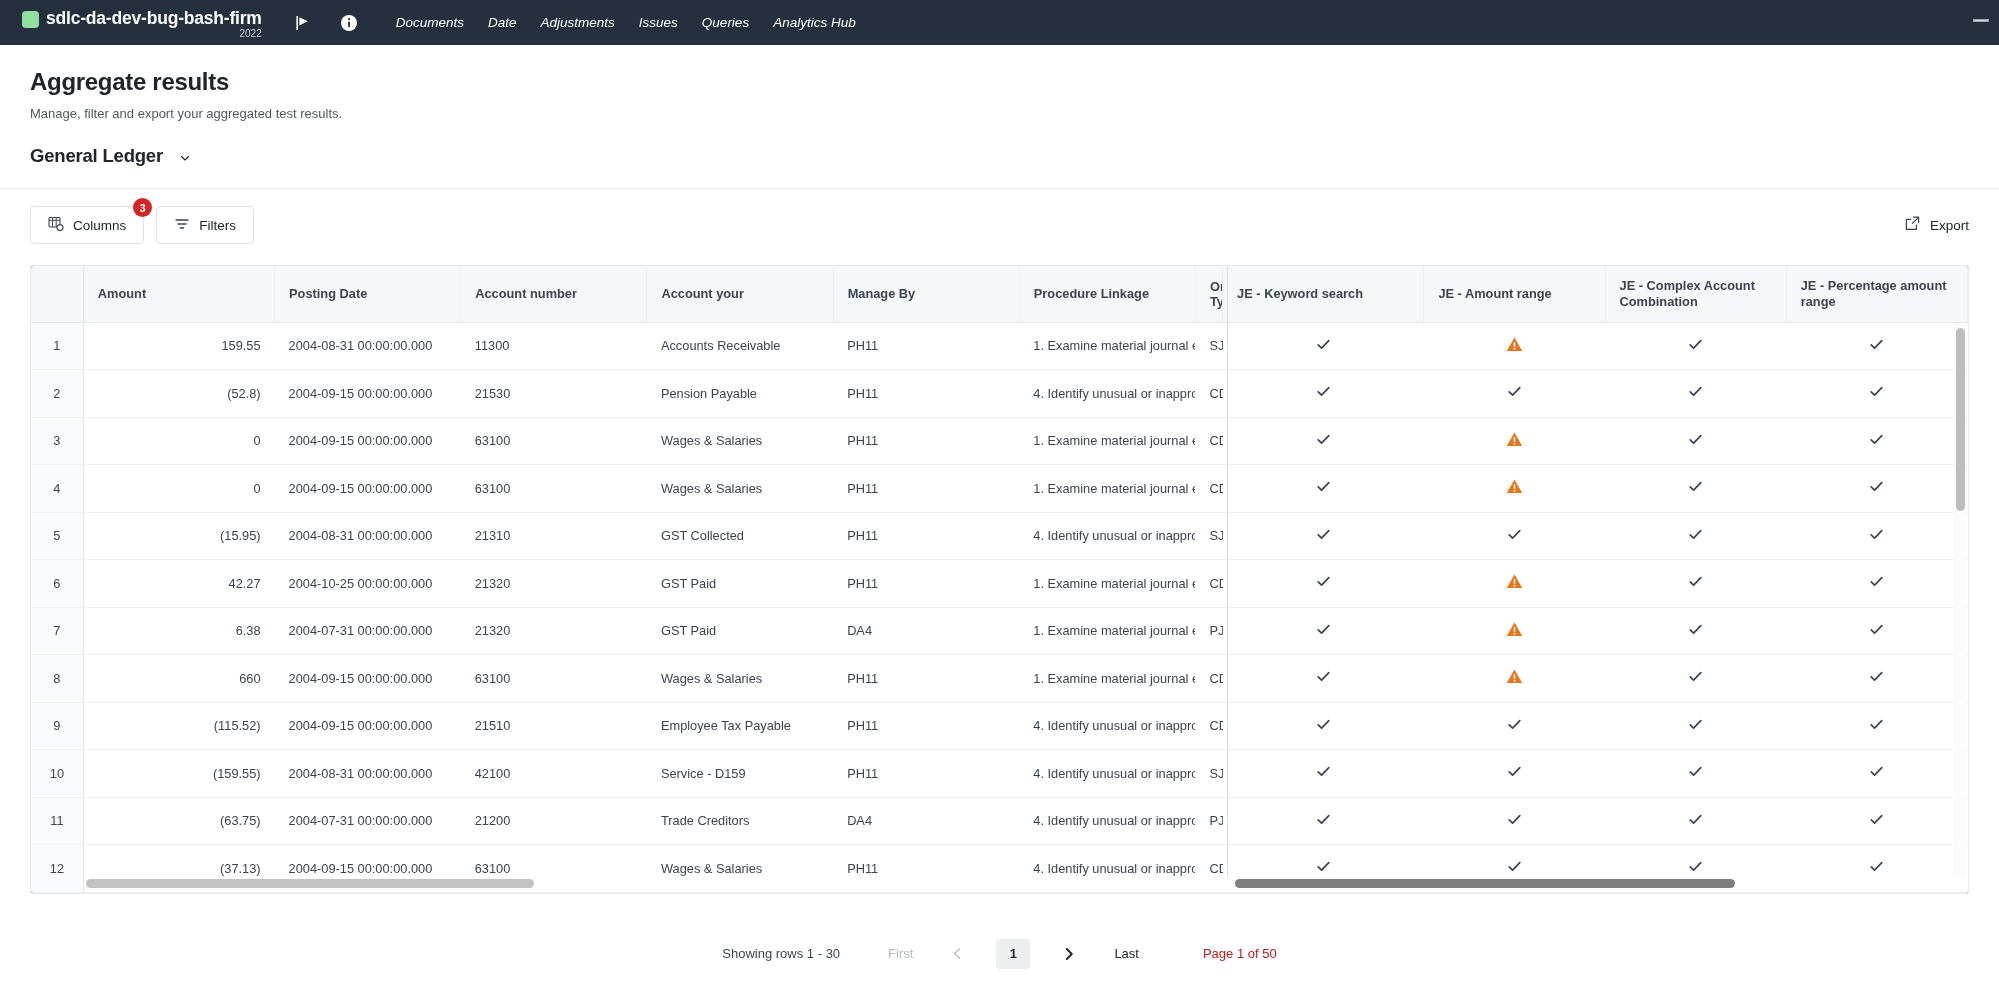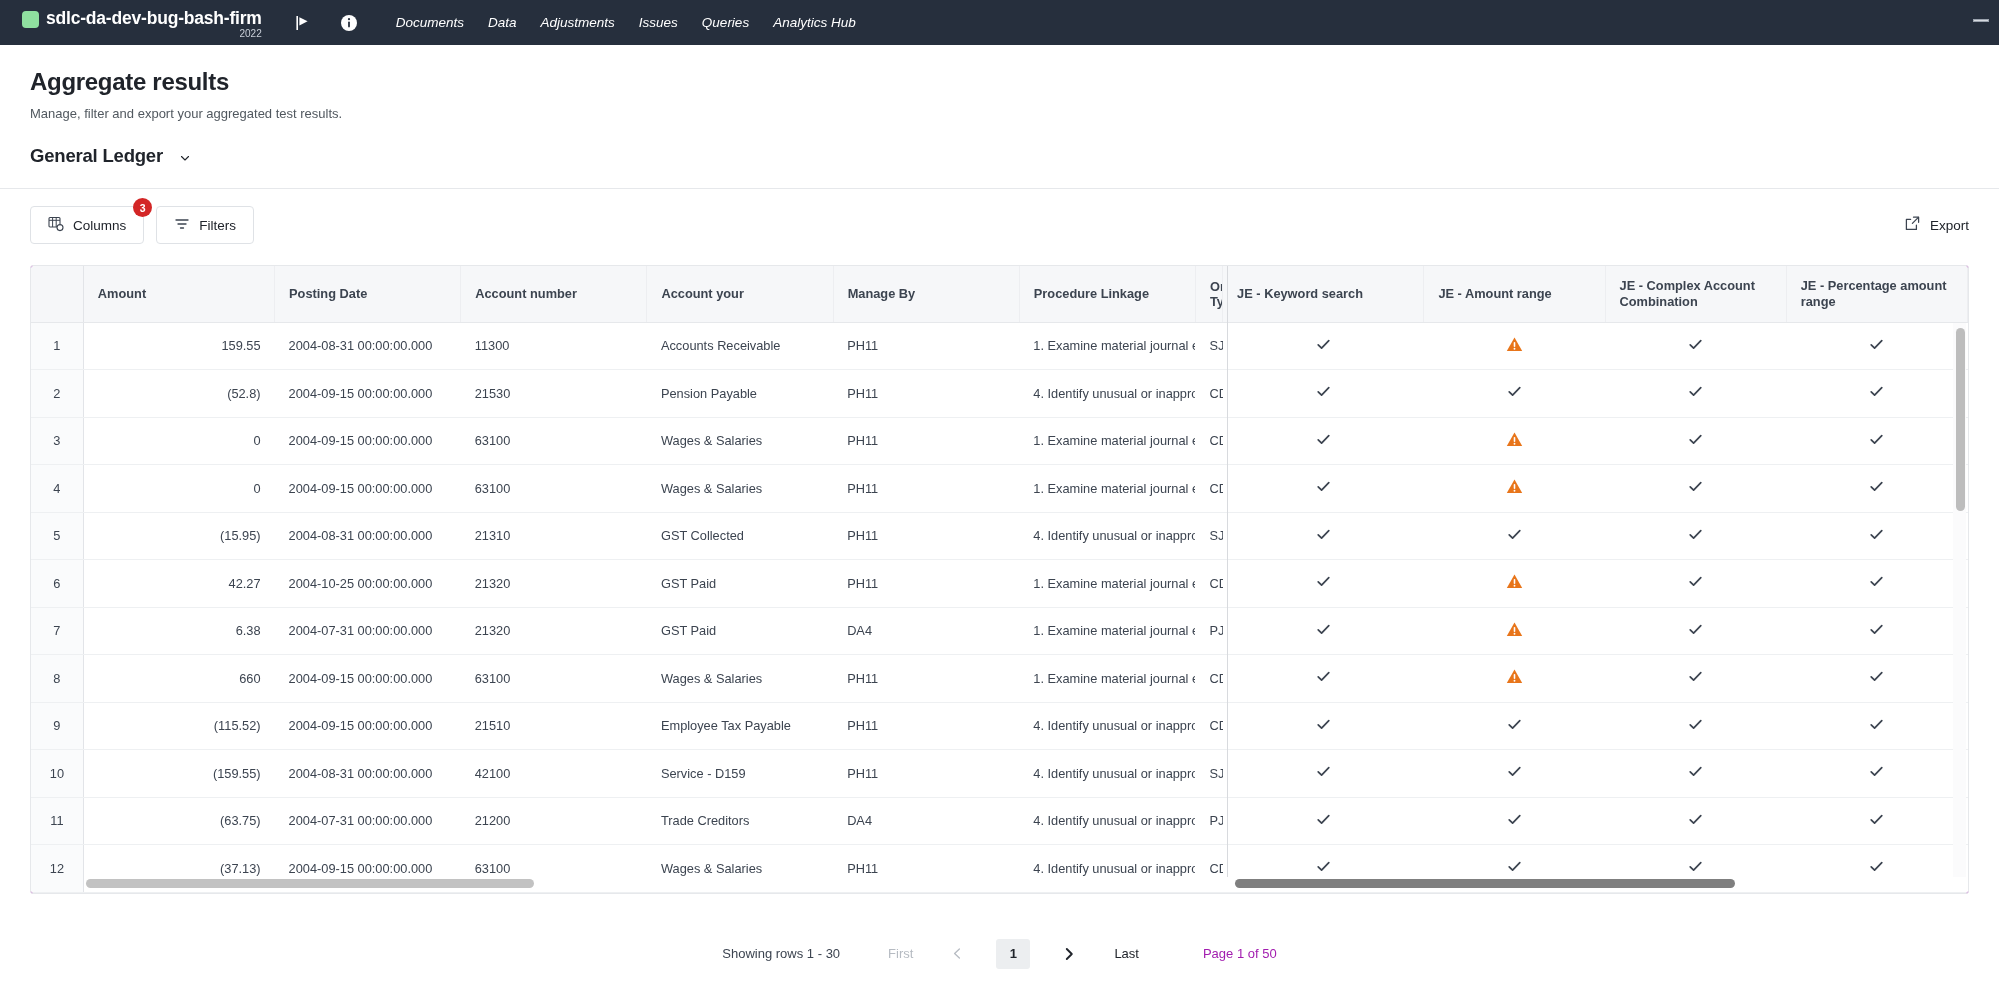--- a/index.html
+++ b/index.html
@@ -183,21 +183,21 @@
   }
   .pg-btn.disabled { color: #b6bbc2; cursor: default; }
   .pg-arrow { padding: 4px 12px; display: flex; align-items: center; }
   .pg-page {
     min-width: 34px; height: 30px; border-radius: 3px;
     background: #eceef0; border: none;
     display: flex; align-items: center; justify-content: center;
     font-size: 13px; font-weight: 700; color: #20242b;
     cursor: pointer; font-family: inherit; margin: 0 4px;
   }
-  .pg-total { margin-left: 38px; color: #a21caf; }
+  .pg-total { margin-left: 38px; color: #b91c1c; }
 </style>
 </head>
 <body>
 
 <div class="topbar">
   <div class="brand">
     <div class="brand-logo"></div>
     <div class="brand-text">
       <div class="brand-name">sdlc-da-dev-bug-bash-firm</div>
       <div class="brand-year">2022</div>
@@ -215,21 +215,21 @@
       <svg width="18" height="18" viewBox="0 0 18 18">
           <circle cx="9" cy="9" r="8" fill="#ffffff"></circle>
           <rect x="8.1" y="7.4" width="1.8" height="6" rx="0.8" fill="#262f3d"></rect>
           <circle cx="9" cy="5.2" r="1.1" fill="#262f3d"></circle>
         </svg>
     </span>
   </div>
 
   <div class="nav-links">
     <span class="nav-link">Documents</span>
-    <span class="nav-link">Data</span>
+    <span class="nav-link">Date</span>
     <span class="nav-link">Adjustments</span>
     <span class="nav-link">Issues</span>
     <span class="nav-link">Queries</span>
     <span class="nav-link">Analytics Hub</span>
   </div>
 
   <div class="win-min"></div>
 </div>
 
 <div class="page-head">

